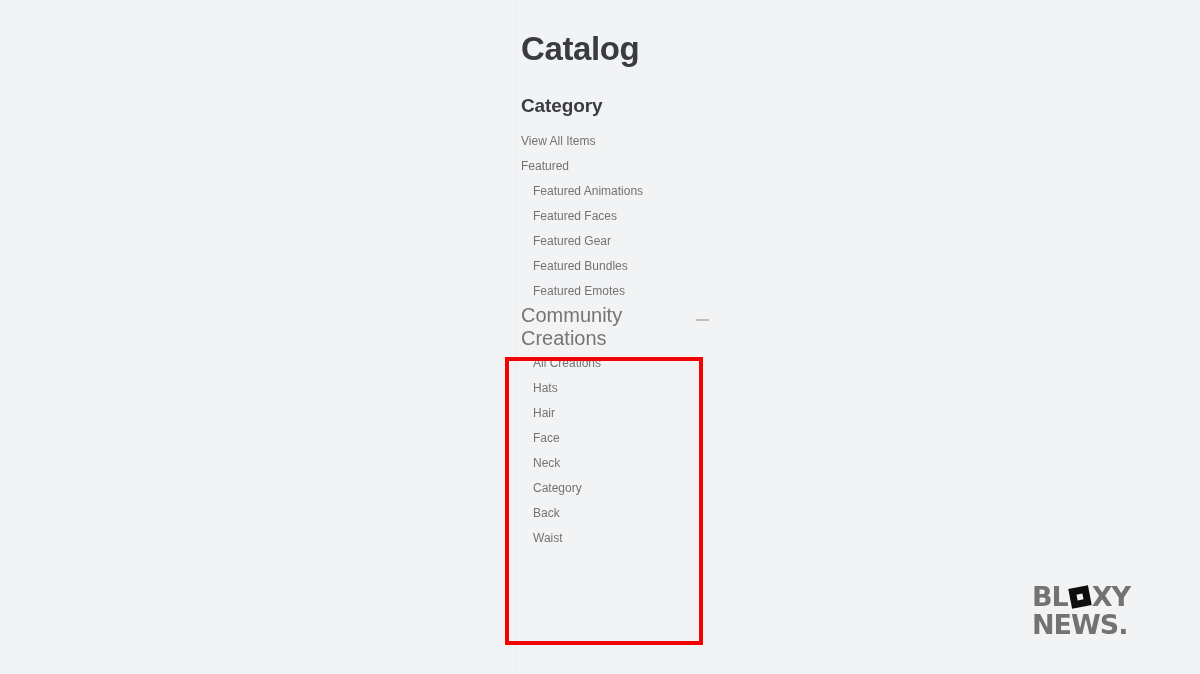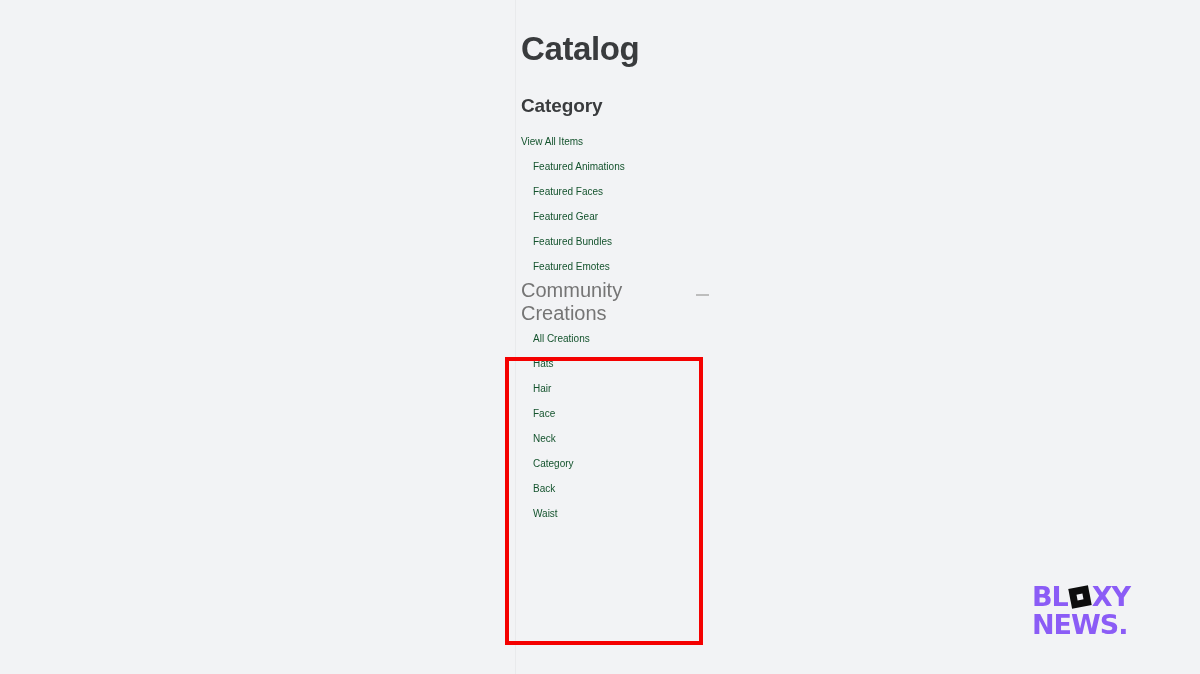--- a/index.html
+++ b/index.html
@@ -54,22 +54,22 @@
     position: absolute;
     left: 0;
     top: 129px;
     width: 230px;
   }
 
   .nav-row {
     position: relative;
     height: 25px;
     line-height: 25px;
-    font-size: 10px;
-    color: #14532d;
+    font-size: 12px;
+    color: #737373;
     white-space: nowrap;
   }
   .nav-row.level-0 { padding-left: 5px; }
   .nav-row.level-1 { padding-left: 17px; }
 
   .nav-label { display: inline; }
 
   .wrap-row {
     position: relative;
     height: 47px;
@@ -111,21 +111,21 @@
     pointer-events: none;
   }
 
   
   #watermark-logo {
     position: absolute;
     left: 1032px;
     top: 583px;
     width: 146px;
     height: 56px;
-    color: #8b5cf6;
+    color: #737373;
   }
   .logo-line {
     font-weight: bold;
     font-size: 27px;
     line-height: 27px;
     letter-spacing: -1px;
     font-family: "DejaVu Sans", sans-serif;
     white-space: nowrap;
   }
   .logo-line-1 { position: absolute; left: 0; top: 0; }
@@ -162,20 +162,23 @@
   <div id="page-title">Catalog</div>
 
   <div id="category-heading">Category</div>
 
   <div id="nav-list">
 
     <div class="nav-row level-0">
       <span class="nav-label">View All Items</span>
     </div>
 
+    <div class="nav-row level-0">
+      <span class="nav-label">Featured</span>
+    </div>
 
     <div class="nav-row level-1">
       <span class="nav-label">Featured Animations</span>
     </div>
     <div class="nav-row level-1">
       <span class="nav-label">Featured Faces</span>
     </div>
     <div class="nav-row level-1">
       <span class="nav-label">Featured Gear</span>
     </div>

